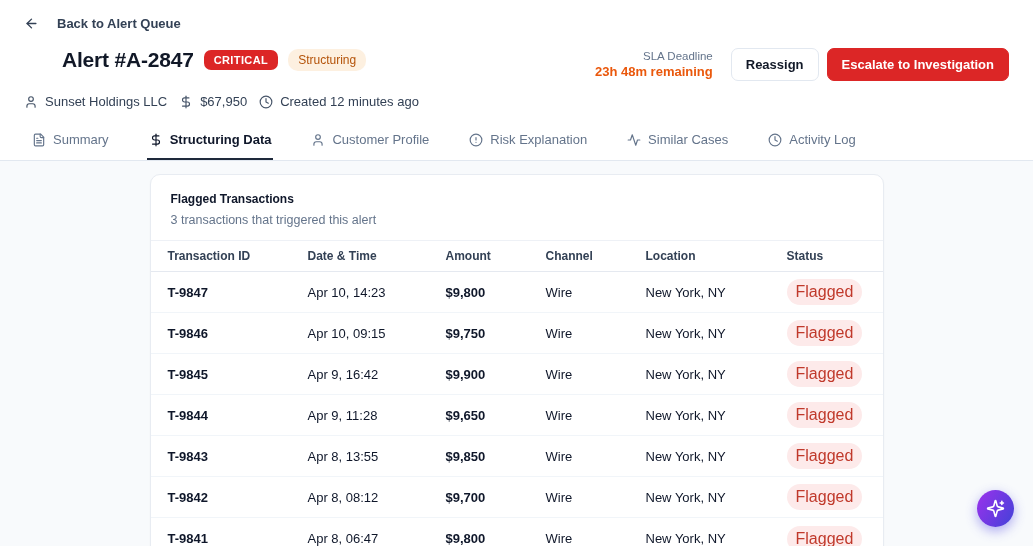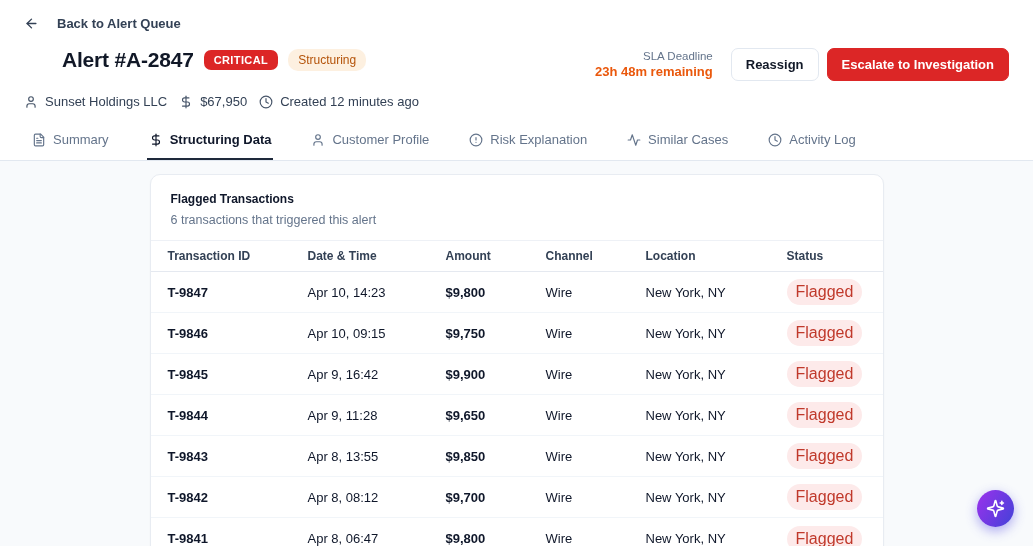--- a/index.html
+++ b/index.html
@@ -224,21 +224,21 @@
         </svg>
       </span>
     <span class="tab-label">Activity Log</span>
   </button>
 </div>
 
 <div class="content">
   <div class="card">
     <div class="card-header">
       <div class="card-title">Flagged Transactions</div>
-      <div class="card-subtitle">6 transactions that triggered this alert</div>
+      <div class="card-subtitle">3 transactions that triggered this alert</div>
     </div>
     <div class="tx-grid-row tx-head">
       <div>Transaction ID</div>
       <div>Date &amp; Time</div>
       <div>Amount</div>
       <div>Channel</div>
       <div>Location</div>
       <div>Status</div>
     </div>
     <div id="tx-body">

